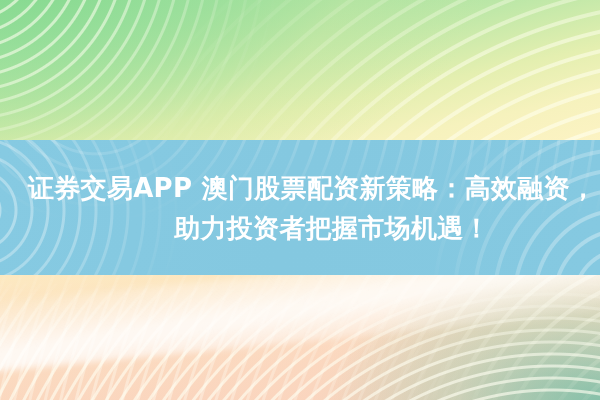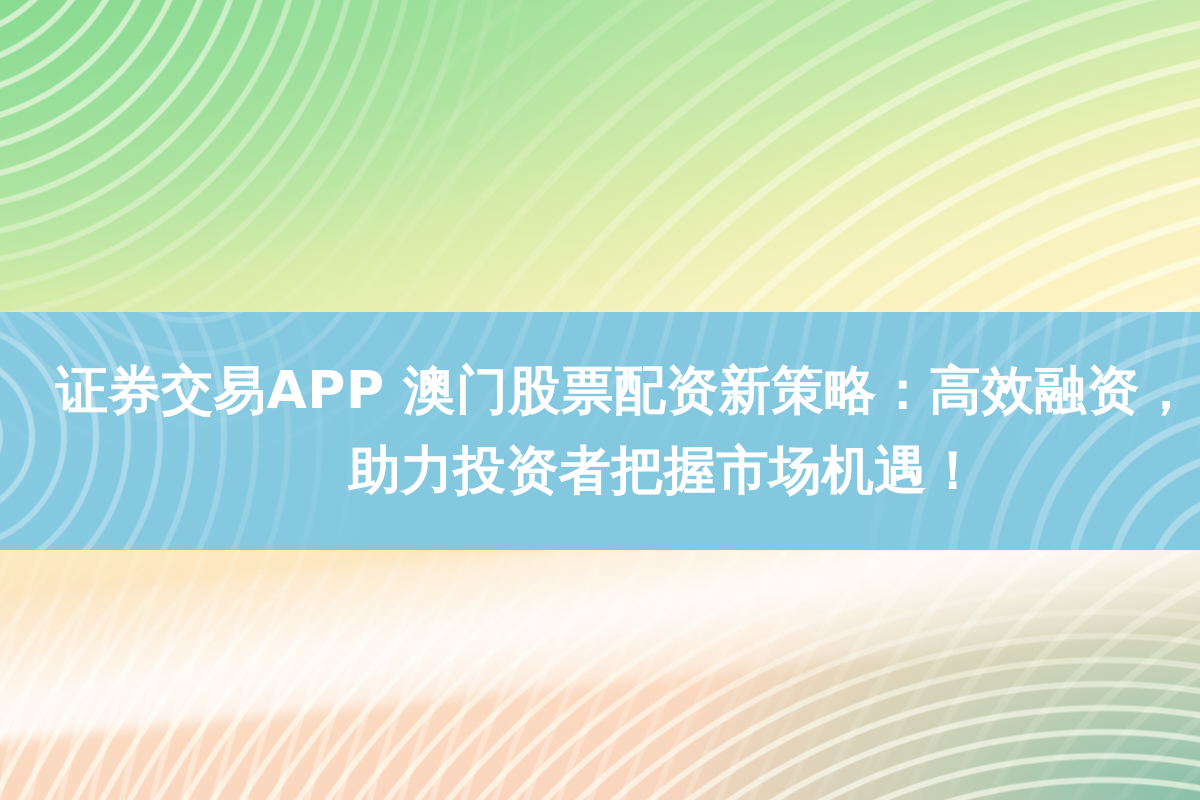--- a/index.html
+++ b/index.html
@@ -139,22 +139,22 @@
     transform: rotate(-5.5deg);
     filter: blur(3px);
     pointer-events: none;
   }
 
   
   .band {
     position: absolute;
     left: 0;
     right: 0;
-    top: 156px;
-    height: 119px;
+    top: 140px;
+    height: 135px;
     background: linear-gradient(100deg, #86cae2 0%, #84c8e0 48%, #85c9e1 100%);
     overflow: hidden;
   }
 
   .band-arcs-left {
     position: absolute;
     inset: 0;
     background: repeating-radial-gradient(
       circle at -4% 52%,
       rgba(255,255,255,0) 0px,

